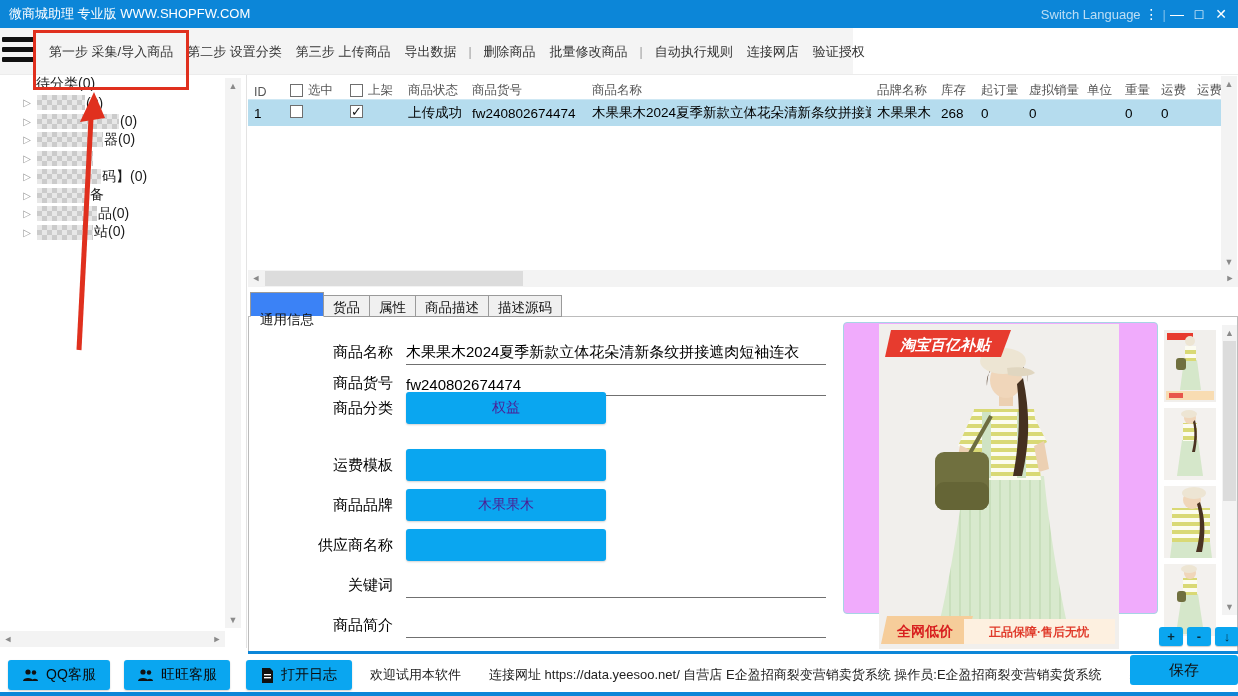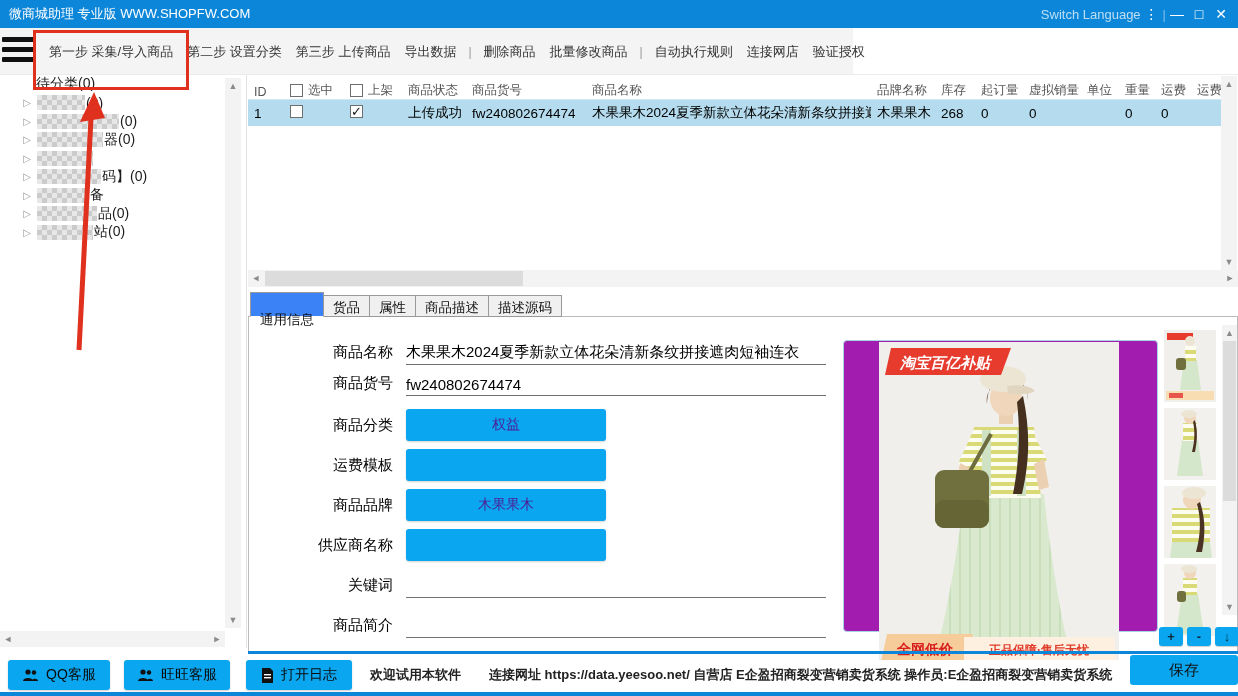--- a/index.html
+++ b/index.html
@@ -79,40 +79,40 @@
   .flabel { width:144px; text-align:right; font-size:15px; color:#000; flex:0 0 144px; }
   .funder { margin-left:13px; width:420px; border-bottom:1px solid #707070; height:26px;
     font-size:15px; color:#000; display:flex; align-items:flex-end; padding-bottom:2px;
     overflow:hidden; white-space:nowrap; }
   .fbtn { margin-left:13px; width:200px; height:32px; background:var(--button_blue,#0aa6f0);
     border-radius:3px; display:flex; align-items:center; justify-content:center;
     font-size:14px; color:#4c1d95; box-shadow:0 1px 2px rgba(0,0,0,.18); }
 
   
   .img-panel { position:absolute; left:594px; top:5px; width:315px; height:292px;
-    border:1px solid #a6d4e4; border-radius:4px; background:#a21caf;margin-top:18px; }
+    border:1px solid #a6d4e4; border-radius:4px; background:#f0abfc; }
   .big-img { position:absolute; left:35px; top:1px; }
   .thumb { position:absolute; left:915px; width:52px; height:72px; }
   .thumb-vscroll { left:973px; top:8px; width:15px; height:290px; }
   .vthumb { position:absolute; left:1px; top:16px; width:13px; height:160px; background:#dcdcdc; }
   .pmbtn { position:absolute; top:310px; width:24px; height:19px; background:var(--button_blue,#0aa6f0);
     border-radius:3px; color:#082b3a; font-size:13px; font-weight:bold; text-align:center; line-height:19px;
     box-shadow:0 1px 1px rgba(0,0,0,.2); }
 
   .content-bottom-line { position:absolute; left:248px; top:651px; width:990px; height:3px;
     background:var(--accent,#0c86d8); }
 
   
   .statusbar { position:absolute; left:0; top:660px; width:1238px; height:32px; background:#fff; }
   .sbtn { position:absolute; top:0; height:30px; background:var(--button_blue,#0aa6f0); border-radius:3px;
     display:flex; align-items:center; justify-content:center; gap:7px; font-size:14px; color:#0b0b0b;
     box-shadow:0 1px 2px rgba(0,0,0,.2); }
   .status-text { position:absolute; left:370px; top:0; line-height:30px; font-size:13px; color:#222;
     white-space:nowrap; }
-  .status-text b { font-weight:bold; margin-right:28px; }
+  .status-text b { font-weight:normal; margin-right:28px; }
   .save-btn { position:absolute; left:1130px; top:-5px; width:108px; height:30px;
     background:var(--button_blue,#0aa6f0); border-radius:3px; text-align:center; line-height:30px;
     font-size:15px; color:#111; z-index:8; }
   .bottom-strip { position:absolute; left:0; top:692px; width:1238px; height:4px; background:var(--accent,#0c86d8); }
 </style>
 </head>
 <body>
 
 <div class="titlebar">
   <span class="title-text">微商城助理 专业版 WWW.SHOPFW.COM</span>
@@ -299,21 +299,21 @@
         <div class="funder">
           <span>木果果木2024夏季新款立体花朵清新条纹拼接遮肉短袖连衣</span>
         </div>
       </div>
       <div class="form-row" style="top: 50px;">
         <div class="flabel">商品货号</div>
         <div class="funder">
           <span>fw240802674474</span>
         </div>
       </div>
-      <div class="form-row" style="top: 92px;">
+      <div class="form-row" style="top: 75px;">
         <div class="flabel">商品分类</div>
         <div class="fbtn">
           <span>权益</span>
         </div>
       </div>
       <div class="form-row" style="top: 132px;">
         <div class="flabel">运费模板</div>
         <div class="fbtn">
           <span></span>
         </div>

